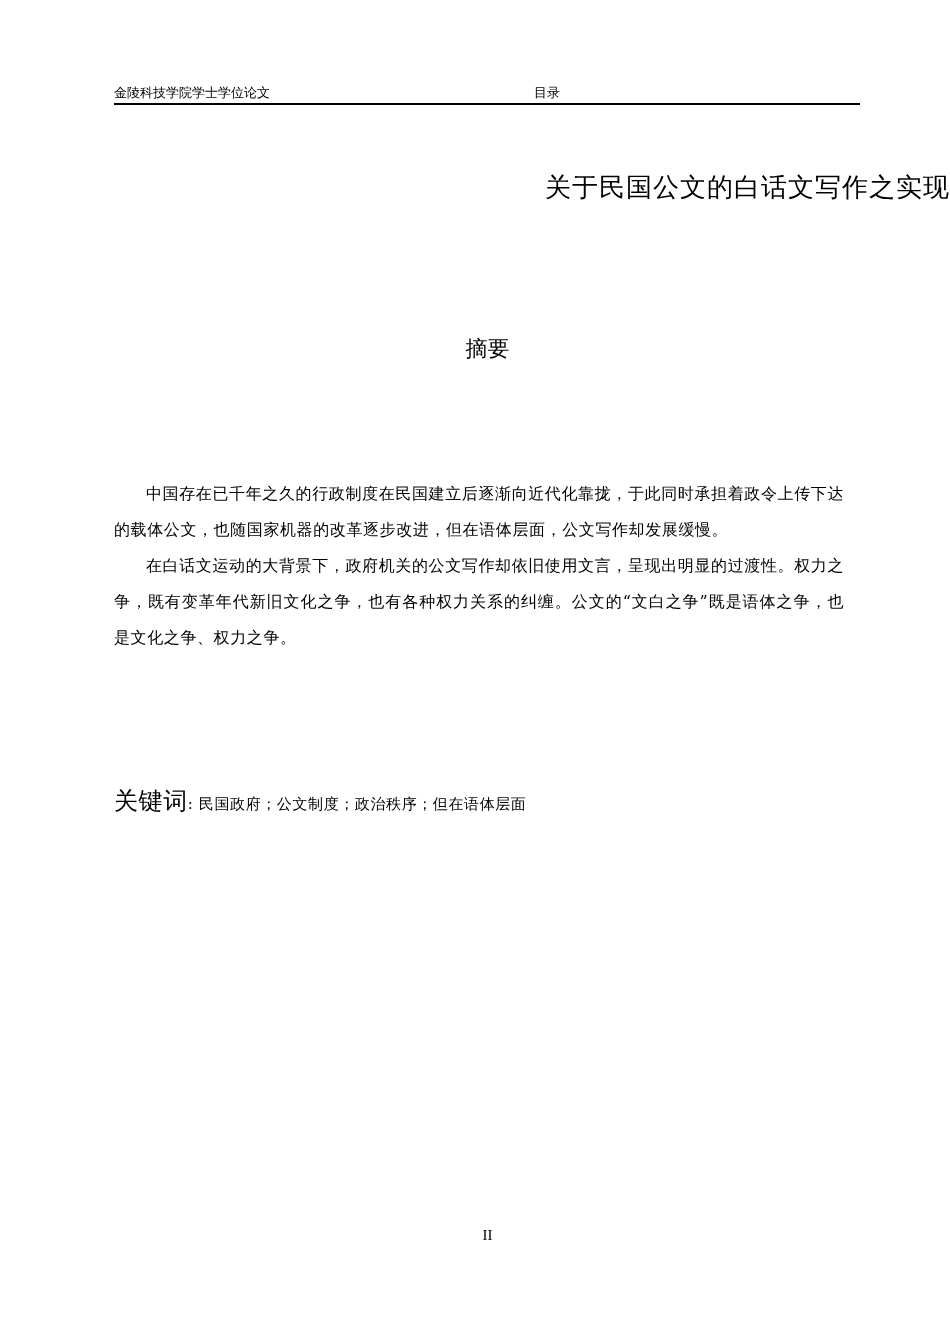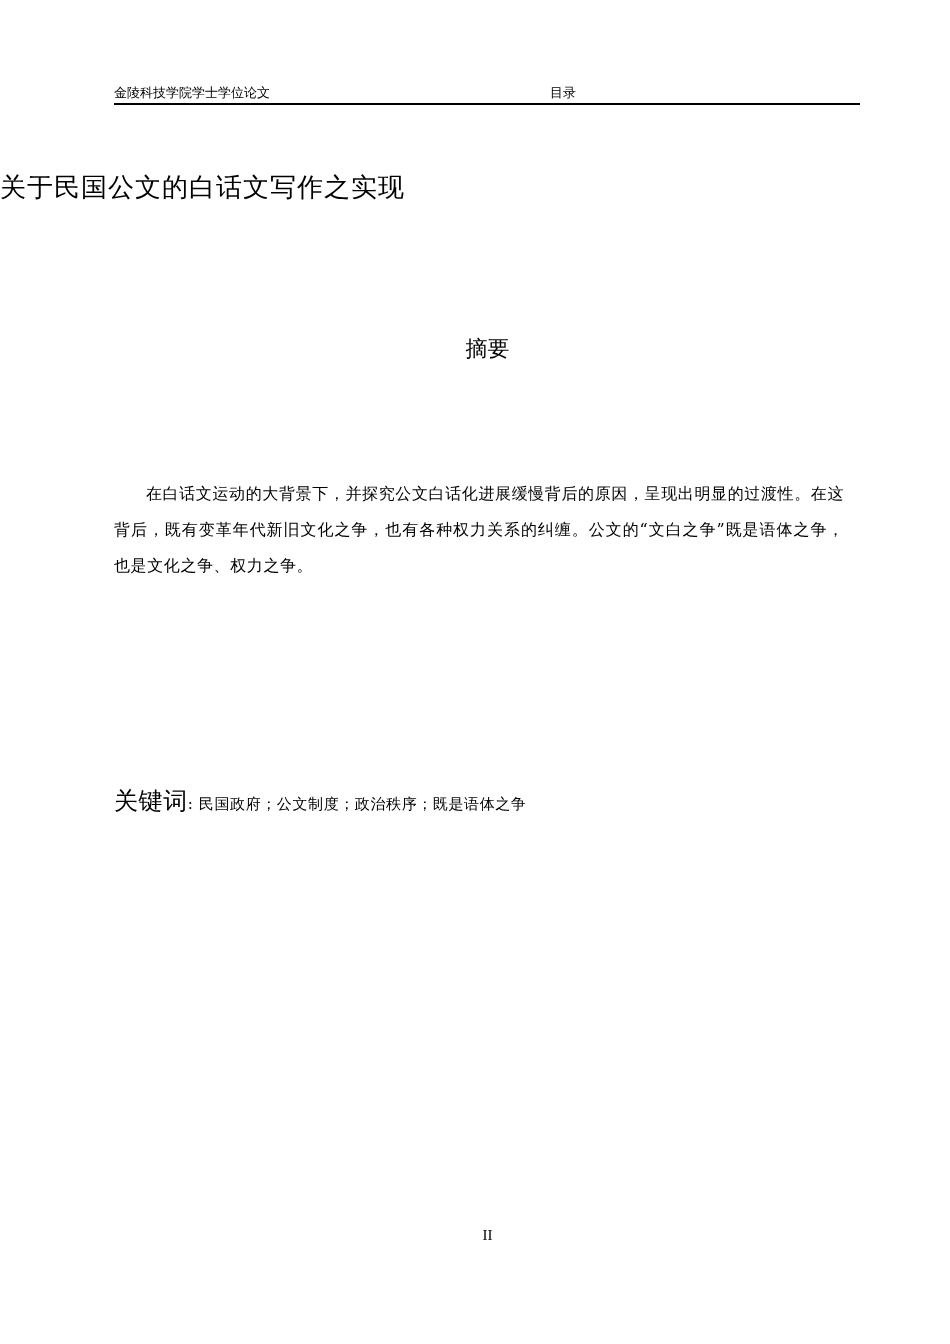--- a/index.html
+++ b/index.html
@@ -1,41 +1,42 @@
 <!DOCTYPE html>
 <html><head>
   <meta charset="utf-8">
   <style>
     html, body { margin: 0; padding: 0; background: #ffffff; }
     body { width: 950px; height: 1344px; position: relative; overflow: hidden; color: #000; }
     .header { position: absolute; left: 114px; top: 70px; width: 746px; height: 21px; border-bottom: 2px solid #000; font-family: "DejaVu Sans", sans-serif; font-size: 13px; margin-top: 12px; }
     .header .left { position: absolute; left: 0; top: 2px; }
-    .header .center { position: absolute; left: 436px; top: 2px; }
-    .title { position: absolute; left: 0; width: 950px; top: 170px; text-align: left; font-family: "DejaVu Sans", sans-serif; font-size: 26px; letter-spacing: 1px; }
+    .header .center { position: absolute; left: 420px; top: 2px; }
+    .title { position: absolute; left: 0; width: 950px; top: 170px; text-align: right; font-family: "DejaVu Sans", sans-serif; font-size: 26px; letter-spacing: 1px; }
     .abstract-heading { position: absolute; left: 0; width: 975px; top: 334px; text-align: center; font-family: "DejaVu Sans", sans-serif; font-size: 22px; }
     .body { position: absolute; left: 114px; top: 476px; width: 730px; font-family: "DejaVu Serif", serif; font-size: 16px; line-height: 36px; text-align: justify; letter-spacing: 0.6px; }
     .body p { margin: 0; text-indent: 2em; }
     .keywords { position: absolute; left: 114px; top: 785px; font-family: "DejaVu Serif", serif; font-size: 15px; letter-spacing: 0.6px; }
     .keywords .kw-label { font-family: "DejaVu Sans", sans-serif; font-size: 24px; }
     .page-number { position: absolute; left: 0; width: 975px; top: 1227px; text-align: center; font-family: "Liberation Serif", serif; font-size: 15px; }
   </style>
 </head>
 <body>
 
 <div class="header">
   <span class="left">金陵科技学院学士学位论文</span>
   <span class="center">目录</span>
 </div>
 
 <div class="title">关于民国公文的白话文写作之实现</div>
 
 <div class="abstract-heading">摘要</div>
 
 <div class="body">
-  <p>在白话文运动的大背景下，并探究公文白话化进展缓慢背后的原因，呈现出明显的过渡性。在这背后，既有变革年代新旧文化之争，也有各种权力关系的纠缠。公文的“文白之争”既是语体之争，也是文化之争、权力之争。</p>
+  <p>中国存在已千年之久的行政制度在民国建立后逐渐向近代化靠拢，于此同时承担着政令上传下达的载体公文，也随国家机器的改革逐步改进，但在语体层面，公文写作却发展缓慢。</p>
+  <p>在白话文运动的大背景下，政府机关的公文写作却依旧使用文言，呈现出明显的过渡性。权力之争，既有变革年代新旧文化之争，也有各种权力关系的纠缠。公文的“文白之争”既是语体之争，也是文化之争、权力之争。</p>
 </div>
 
 <div class="keywords">
   <span class="kw-label">关键词</span><span>:</span>
-  <span>民国政府；公文制度；政治秩序；既是语体之争</span>
+  <span>民国政府；公文制度；政治秩序；但在语体层面</span>
 </div>
 
 <div class="page-number">II</div>
 
 </body></html>

